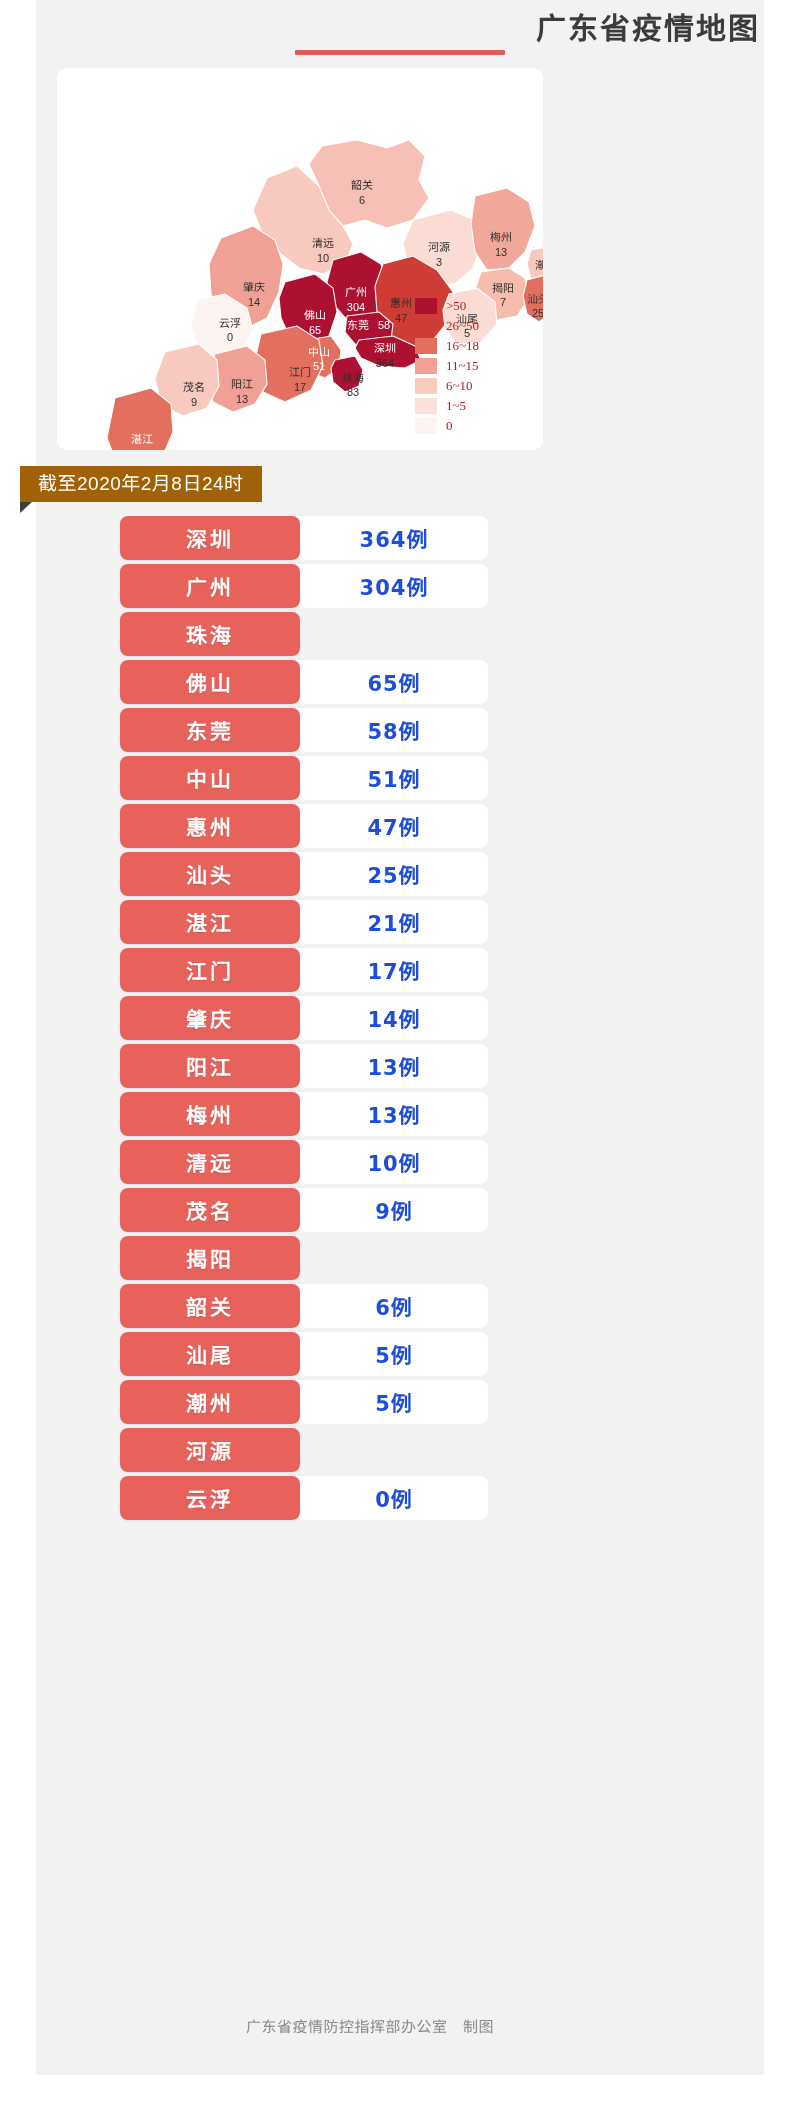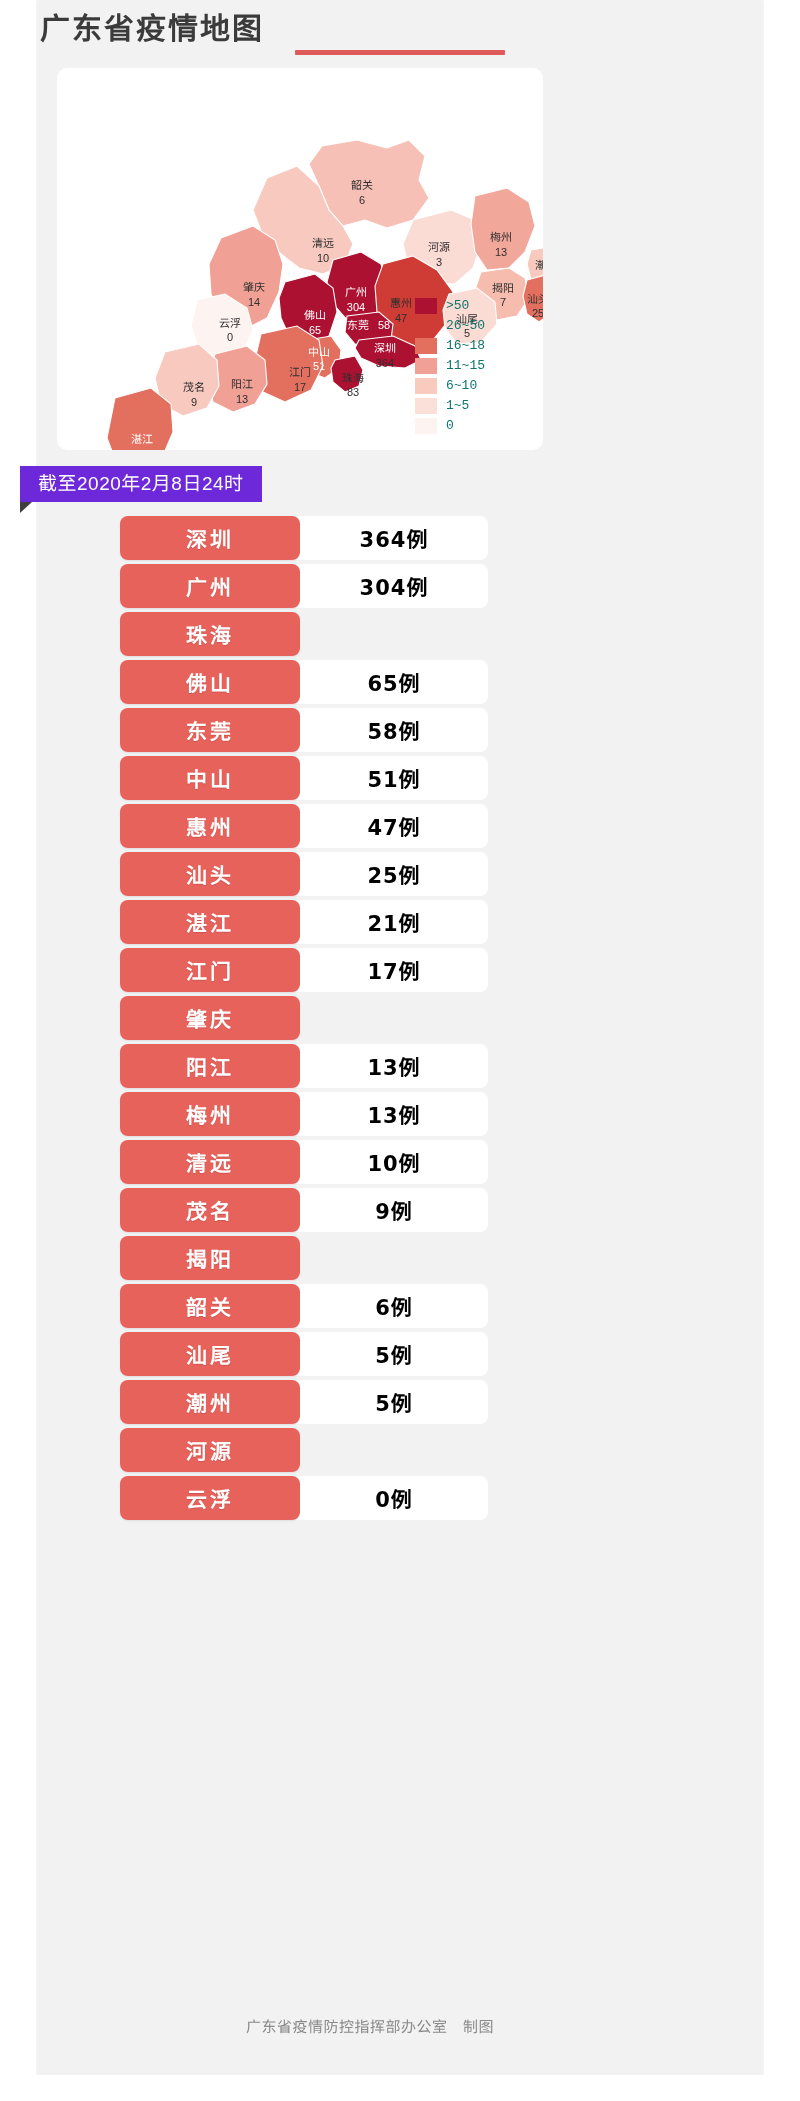--- a/index.html
+++ b/index.html
@@ -25,21 +25,21 @@
     height:2075px;
     background:#f2f2f2;
     border-radius:2px;
   }
   
   .title-wrap{
     position:absolute;
     left:36px;
     top:12px;
     width:728px;
-    text-align:left;
+    text-align:right;
   }
   .title{
     display:inline-block;
     font-size:30px;
     font-weight:bold;
     color:#3b3b3b;
     letter-spacing:2px;
     line-height:34px;
     font-family:"DejaVu Sans","Liberation Sans",sans-serif;
     padding:0 4px;
@@ -94,36 +94,36 @@
     height:19px;
     margin-bottom:1px;
   }
   .legend-sw{
     width:22px;height:16px;
     flex:0 0 22px;
     margin-right:9px;
   }
   .legend-lbl{
     font-size:13px;
-    color:#0f766e;
-    font-family:Liberation Mono, monospace;
+    color:#b91c1c;
+    font-family:Liberation Serif, serif;
     white-space:nowrap;
     letter-spacing:0px;
   }
   
   .ribbon-wrap{
     position:absolute;
     left:20px;
     top:466px;
     height:48px;
   }
   .ribbon{
     position:relative;
     display:inline-block;
-    background:#6d28d9;
+    background:#a16207;
     color:#ffffff;
     font-size:19px;
     line-height:36px;
     height:36px;
     padding:0 18px 0 18px;
     font-family:"Liberation Sans","DejaVu Sans",sans-serif;
     letter-spacing:0.5px;
     white-space:nowrap;
   }
   .ribbon-fold{
@@ -164,21 +164,21 @@
     box-shadow:0 1px 2px rgba(0,0,0,0.08);
     z-index:2;
   }
   .row-val{
     flex:1 1 auto;
     background:#ffffff;
     border-radius:0 8px 8px 0;
     display:flex;
     align-items:center;
     justify-content:center;
-    color:#000000;
+    color:#1d4ed8;
     font-size:21px;
     font-weight:bold;
     letter-spacing:1px;
     font-family:"DejaVu Sans","Liberation Sans",sans-serif;
     margin-left:-10px;
     padding-left:10px;
   }
   
   .footer{
     position:absolute;
@@ -394,20 +394,21 @@
     <div class="row">
       <div class="row-name">湛江</div>
       <div class="row-val">21例</div>
     </div>
     <div class="row">
       <div class="row-name">江门</div>
       <div class="row-val">17例</div>
     </div>
     <div class="row">
       <div class="row-name">肇庆</div>
+      <div class="row-val">14例</div>
     </div>
     <div class="row">
       <div class="row-name">阳江</div>
       <div class="row-val">13例</div>
     </div>
     <div class="row">
       <div class="row-name">梅州</div>
       <div class="row-val">13例</div>
     </div>
     <div class="row">

